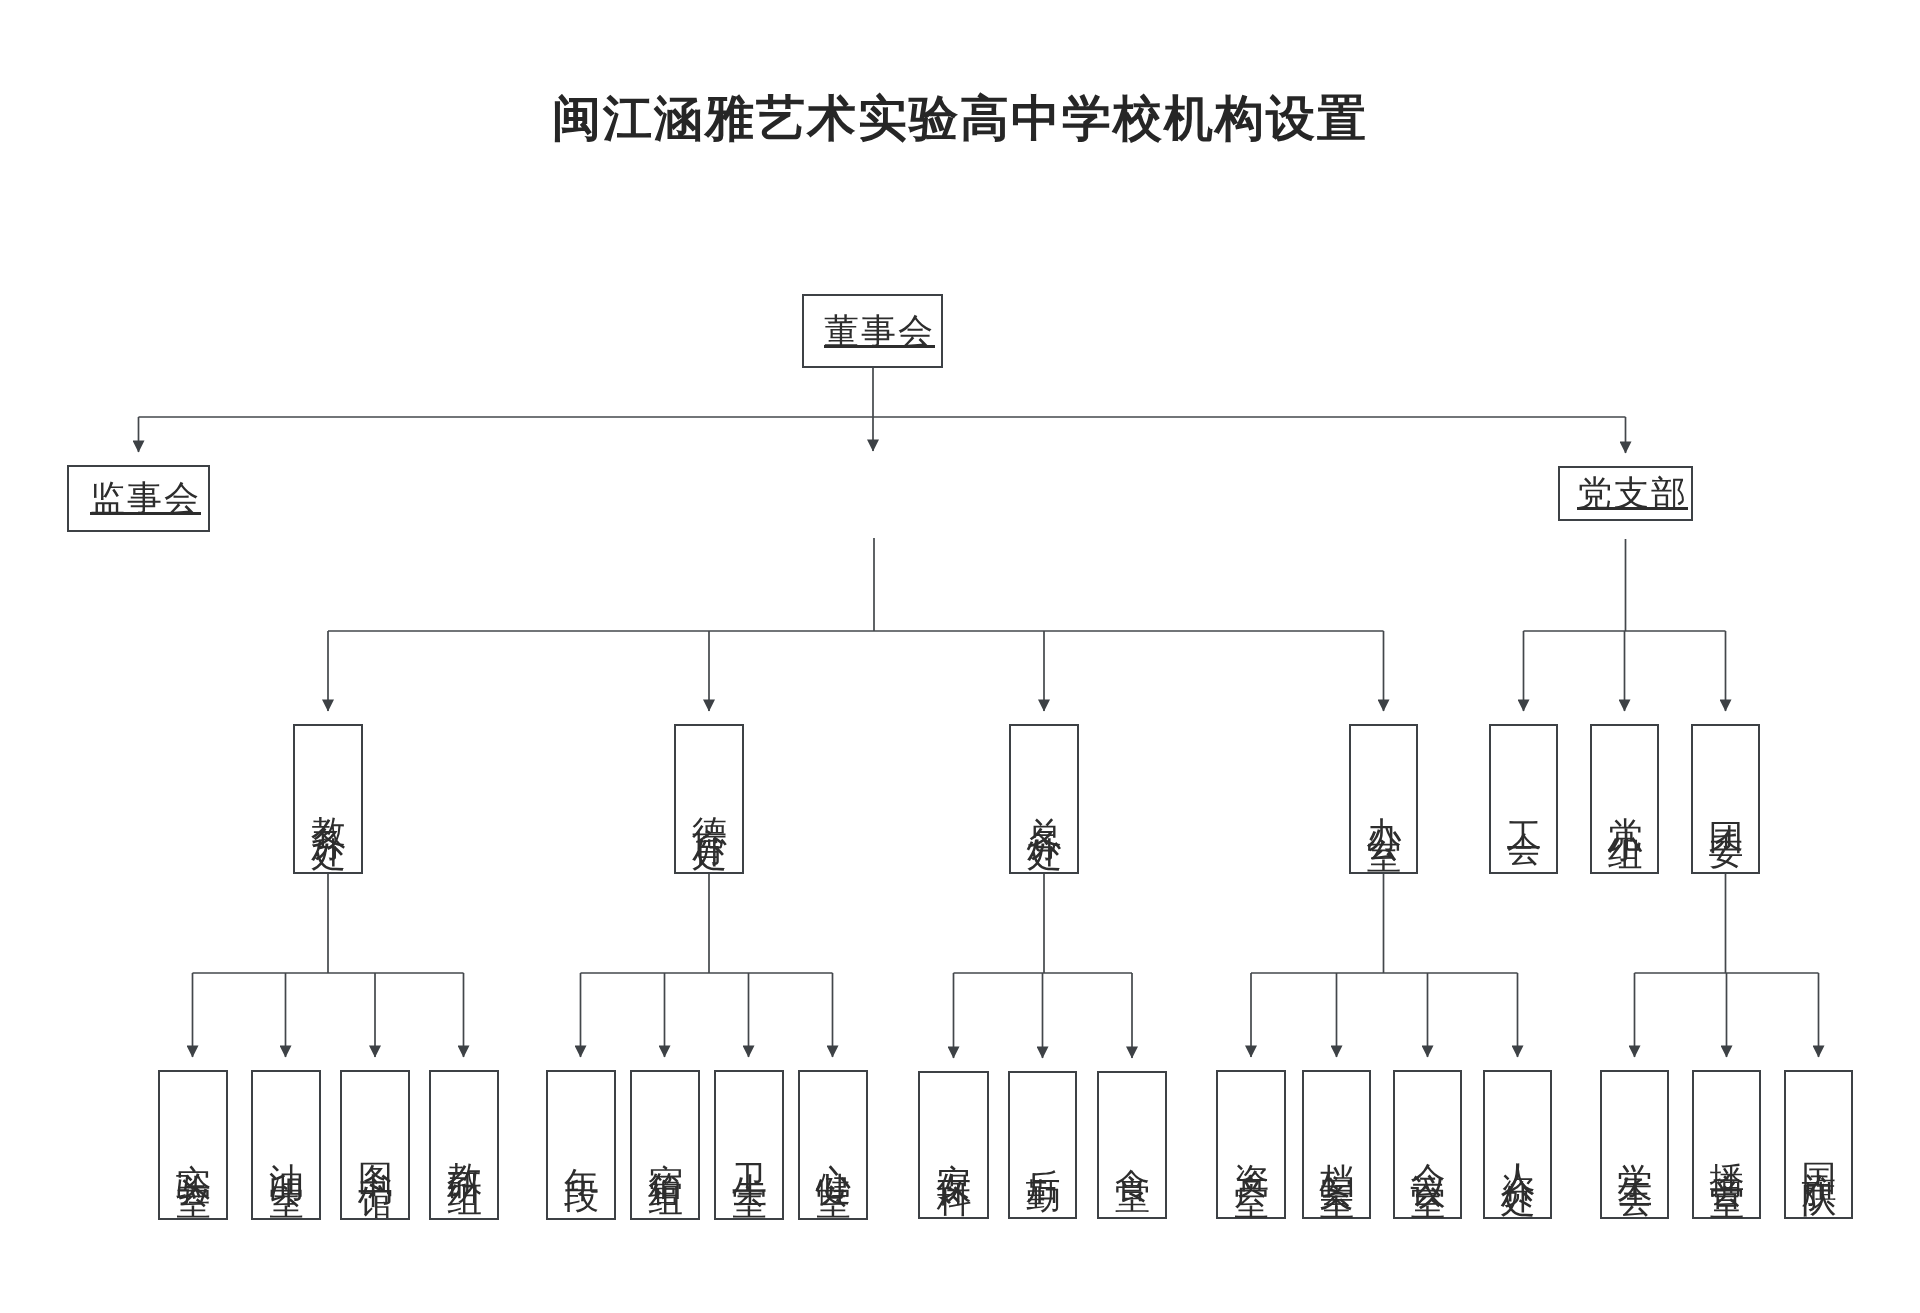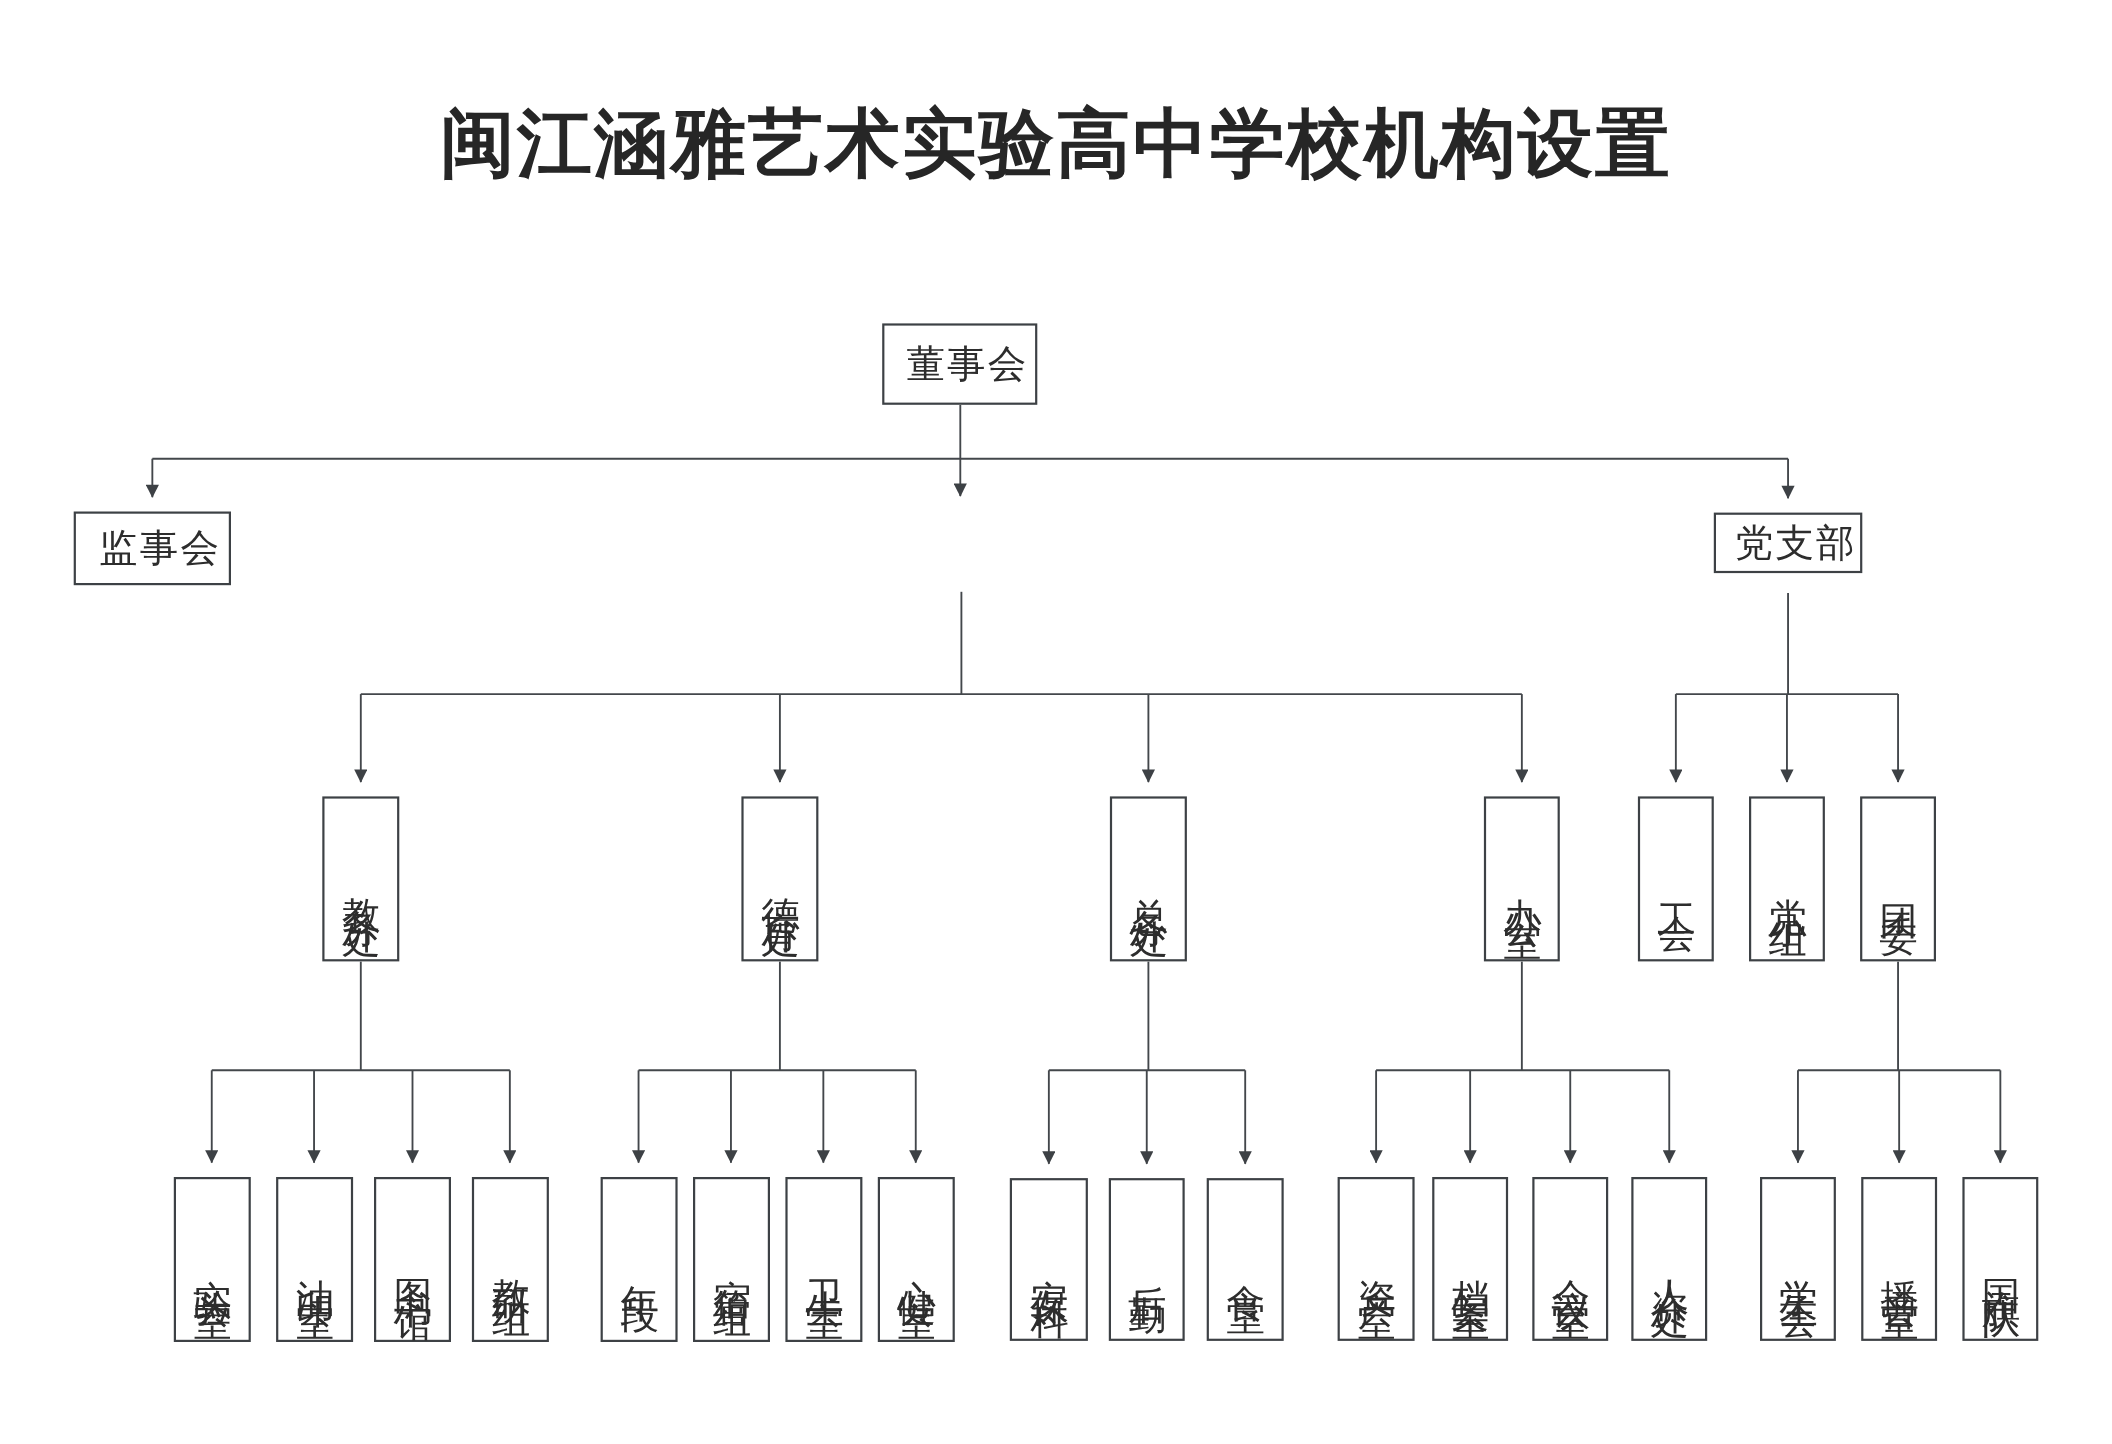--- a/index.html
+++ b/index.html
@@ -6,35 +6,35 @@
   #canvas {
     position:relative;
     width:1920px; height:1313px;
     background:#ffffff;
     font-family:"Liberation Serif","DejaVu Serif",serif;
     overflow:hidden;
   }
   #title {
     position:absolute; left:0; right:0; top:86px;
     text-align:center;
-    font-size:68px; font-weight:700;
+    font-size:49px; font-weight:700;
     color:#262626;
     letter-spacing:2px;
   }
   .node {
     position:absolute;
     box-sizing:border-box;
     display:flex; align-items:center; justify-content:center;
     border:2.5px solid #3d4145;
     background:#ffffff;
     color:#2d2d2d;
     font-size:35px;
     line-height:1;
   }
-  .h { letter-spacing:2px; padding-left:14px; }
+  .h { letter-spacing:2px; padding-left:14px;text-decoration:underline; }
   .v {
     writing-mode:vertical-rl;
     text-orientation:upright;
     letter-spacing:10px;
     padding-top:10px;
   }
   #wires { position:absolute; left:0; top:0; pointer-events:none; }
 </style>
 </head>
 <body>

